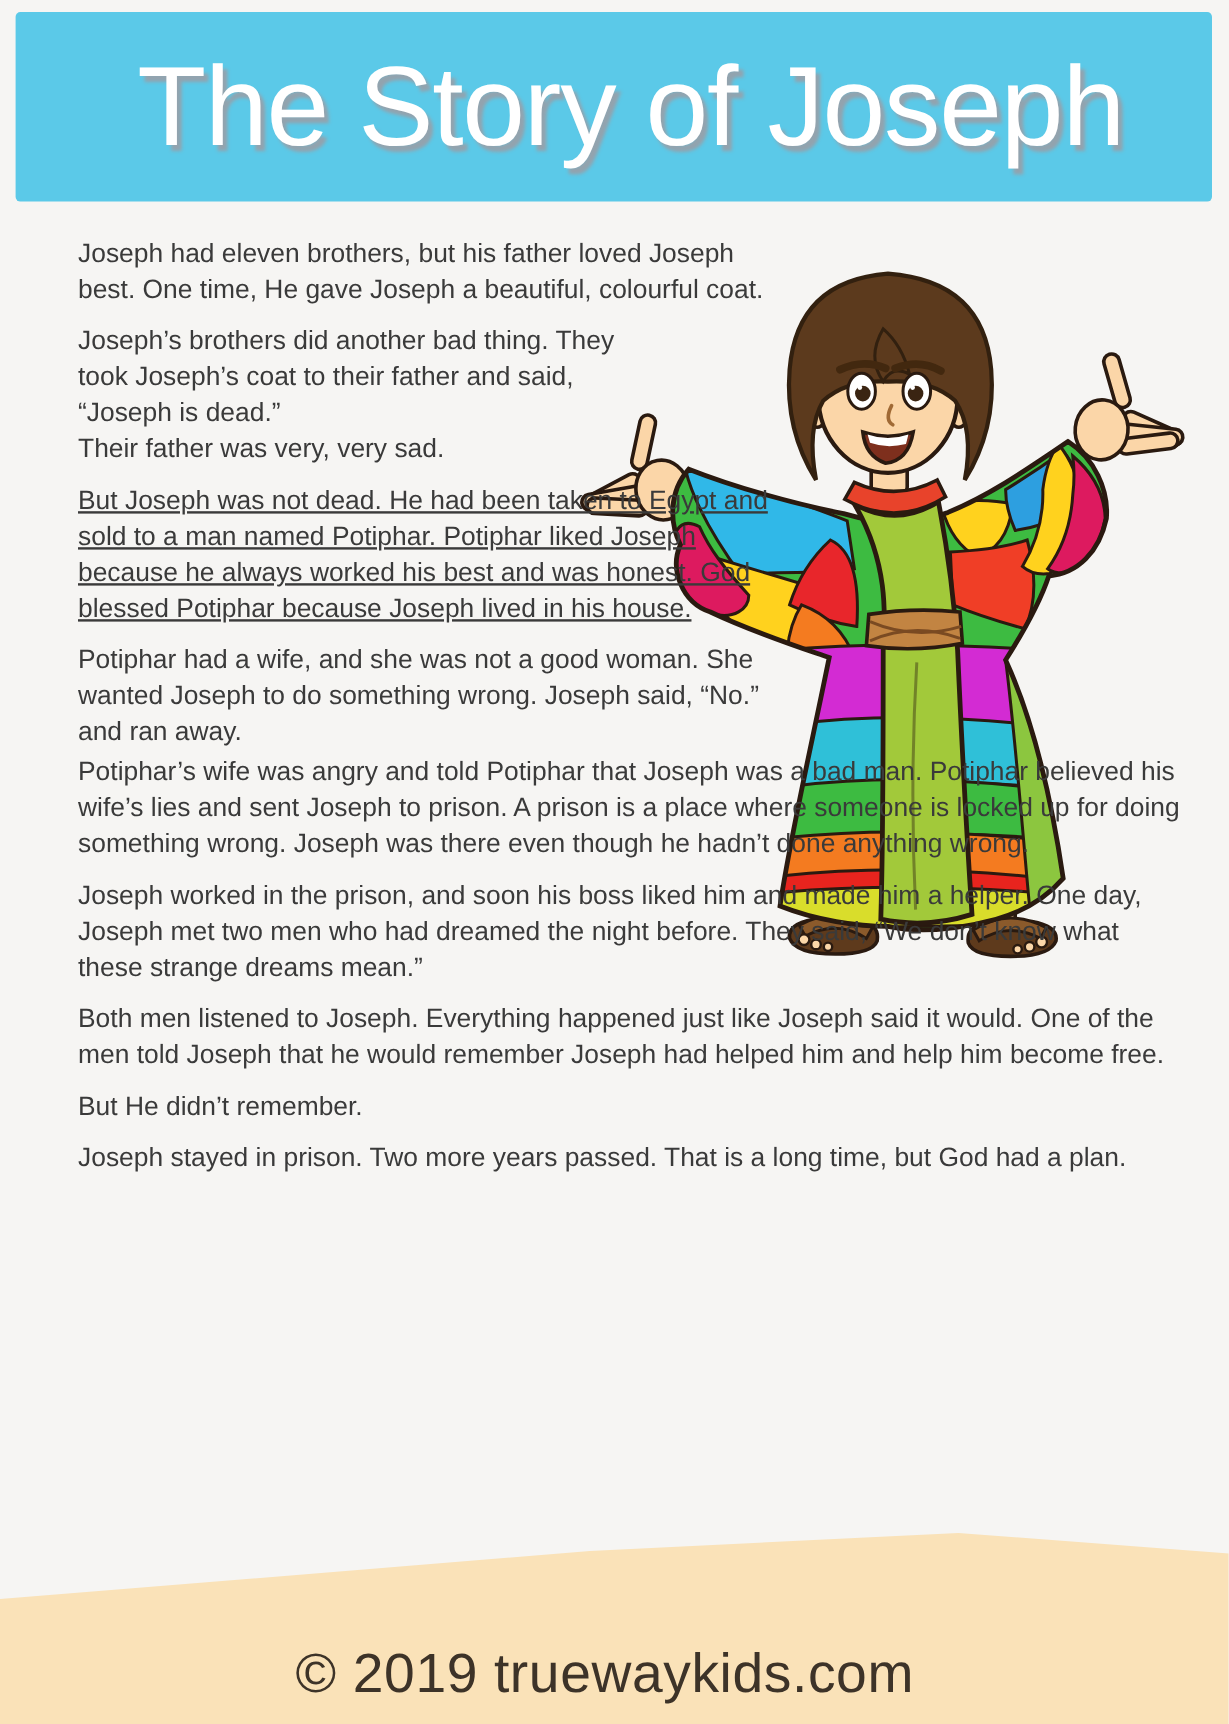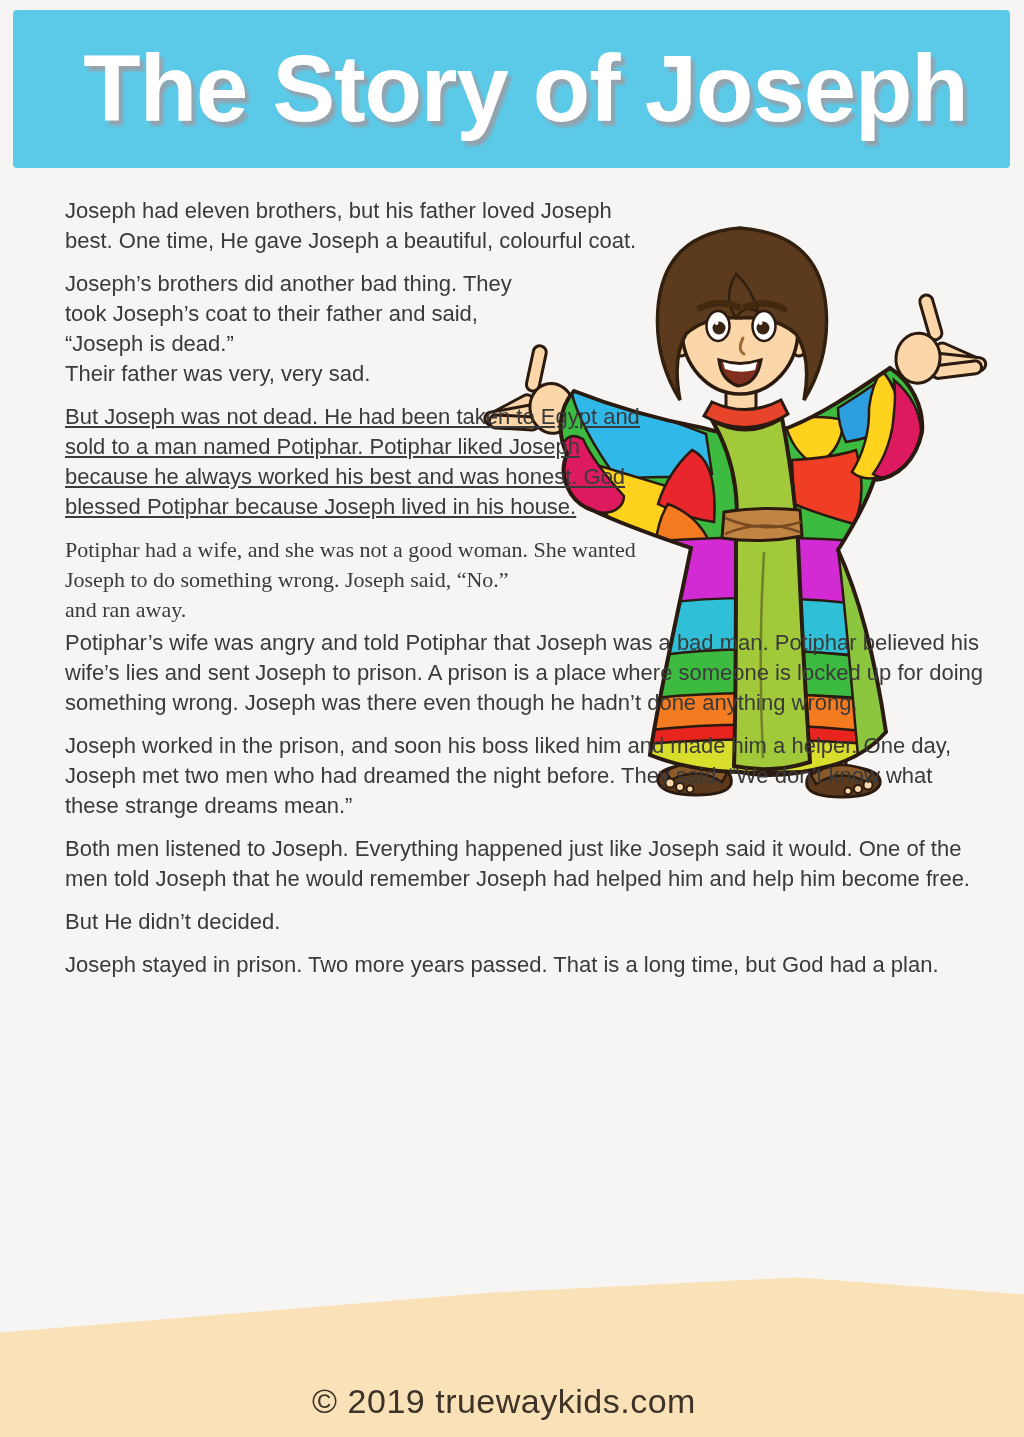--- a/index.html
+++ b/index.html
@@ -10,72 +10,72 @@
     background:#f6f5f3;
     overflow:hidden;
   }
   .banner {
     position:absolute; left:13px; top:10px; width:997px; height:158px;
     background:#5bc9e8; border-radius:4px;
     display:flex; align-items:center; justify-content:center;
     z-index:3;
   }
   .banner h1 {
-    font-size:94px; font-weight:700; letter-spacing:-1px;
+    font-size:94px; font-weight:400; letter-spacing:-1px;
     color:#ffffff;
     text-shadow:4px 5px 3px #93a3ae;
     white-space:nowrap;
     margin-left:28px;
   }
   .story {
     position:absolute; left:65px; top:196px; width:925px; z-index:2;
   }
   .story p {
     font-size:22px; line-height:30px; color:#3a3a3a;
     margin:0 0 13px 0; white-space:pre-line;
   }
   .p1 { max-width:590px; }
   .p2 { max-width:585px; }
   .p3 { max-width:470px; }
   .p4 { max-width:600px;text-decoration:underline; }
-  .p5 { max-width:580px; margin-bottom:3px !important;font-family:Liberation Serif, serif; }
+  .p5 { max-width:580px; margin-bottom:3px !important; }
   .illustration {
     position:absolute; left:500px; top:212px; width:520px; height:600px;
     z-index:1; overflow:visible;
   }
   .footer {
     position:absolute; left:0; bottom:0; width:1024px; height:190px;
     background:#fae2b8;
     clip-path:polygon(0 45%, 48% 24%, 78% 16%, 100% 25%, 100% 100%, 0 100%);
     z-index:0;
   }
   .footer-text {
     position:absolute; left:0; right:16px; bottom:16px;
     text-align:center;
-    font-size:34px; color:#3d3328; letter-spacing:0.5px;
+    font-size:46px; color:#3d3328; letter-spacing:0.5px;
   }
 </style>
 </head>
 <body style="background-color: rgb(246, 245, 243);">
 
 <div class="banner" style="background-color: rgb(91, 201, 232);">
   <h1>The Story of Joseph</h1>
 </div>
 
 <div class="story">
   <p class="p1">Joseph had eleven brothers, but his father loved Joseph best.  One time, He gave Joseph a beautiful, colourful coat.</p>
   <p class="p3">Joseph’s brothers did another bad thing. They took Joseph’s coat to their father and said, “Joseph is dead.”
 Their father was very, very sad.</p>
   <p class="p4">But Joseph was not dead.  He had been taken to Egypt and sold to a man named Potiphar. Potiphar liked Joseph because he always worked his best and was honest. God blessed Potiphar because Joseph lived in his house.</p>
   <p class="p5">Potiphar had a wife, and she was not a good woman. She wanted Joseph to do something wrong. Joseph said, “No.”
 and ran away.</p>
   <p class="p6">Potiphar’s wife was angry and told Potiphar that Joseph was a bad man. Potiphar believed his wife’s lies and sent Joseph to prison. A prison is a place where someone is locked up for doing something wrong. Joseph was there even though he hadn’t done anything wrong.</p>
   <p class="p7">Joseph worked in the prison, and soon his boss liked him and made him a helper. One day, Joseph met two men who had dreamed the night before. They said, “We don’t know what these strange dreams mean.”</p>
   <p class="p9">Both men listened to Joseph. Everything happened just like Joseph said it would. One of the men told Joseph that he would remember Joseph had helped him and help him become free.</p>
-  <p class="p10">But He didn’t decided.</p>
+  <p class="p10">But He didn’t remember.</p>
   <p class="p11">Joseph stayed in prison. Two more years passed. That is a long time, but God had a plan.</p>
 </div>
 
 <svg class="illustration" viewBox="0 0 520 600" xmlns="http://www.w3.org/2000/svg">
   <defs>
     <clipPath id="coatClip">
       <path d="M203,216 C162,208 112,194 74,179 C57,198 58,224 67,242 C58,262 68,290 92,298 C128,315 162,326 191,336 C176,410 158,488 150,543 C180,555 215,560 240,560 C268,566 300,562 330,554 C352,548 372,536 386,520 C376,452 360,386 338,338 C352,316 366,292 374,268 C398,266 416,248 422,220 C424,196 412,170 390,156 C352,182 322,202 290,215 Q250,230 203,216 Z"></path>
     </clipPath>
     <g id="handShape" fill="#fbd6a8" stroke="#2a1a10" stroke-width="3">
       <rect x="-66" y="-25" width="52" height="13" rx="6.5" transform="rotate(-18)"></rect>

